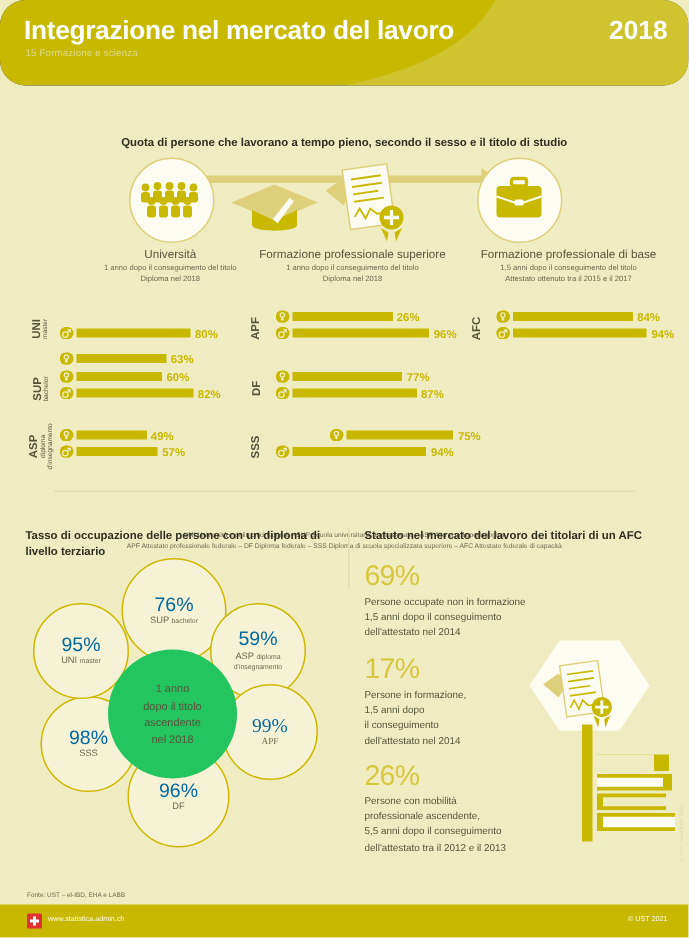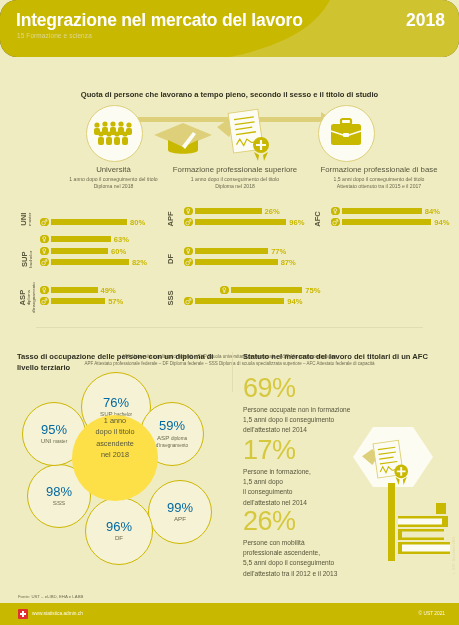--- a/index.html
+++ b/index.html
@@ -92,32 +92,32 @@
   .petal{
     position:absolute;border-radius:50%;background:#f6f2d6;
     border:1.6px solid #cdb700;
     display:flex;flex-direction:column;align-items:center;justify-content:center;
     text-align:center;
   }
   .petal .pv{font-size:13px;color:#0369a1;line-height:1;}
   .petal .pl{font-size:6.2px;color:#6b6b4d;margin-top:1.5px;line-height:1.25;}
   .petal .pl .tiny{font-size:4.6px;}
   .center-circ{
-    position:absolute;left:62px;top:43px;width:86px;height:86px;border-radius:50%;
-    background:#fde047;display:flex;align-items:flex-start;justify-content:center;
+    position:absolute;left:62px;top:61px;width:86px;height:86px;border-radius:50%;
+    background:#22c55e;display:flex;align-items:center;justify-content:center;
     text-align:center;z-index:5;
   }
   .center-circ span{font-size:7.3px;color:#57573c;line-height:1.55;}
 
   
   .vdiv{position:absolute;left:232px;top:352px;width:1px;height:40px;background:#e2ddb0;}
   .br{position:absolute;left:243px;top:352px;width:205px;}
   .br-title{font-size:7.6px;font-weight:bold;color:#2f2f20;}
   .stat{position:absolute;left:243px;}
-  .stat-v{font-size:27px;color:#d6c83e;line-height:1;letter-spacing:-0.5px;}
+  .stat-v{font-size:19px;color:#d6c83e;line-height:1;letter-spacing:-0.5px;}
   .stat-t{font-size:6.6px;color:#55553a;line-height:1.55;margin-top:3px;}
 
   .books{position:absolute;left:340px;top:425px;width:110px;height:140px;}
 
   .credit-vert{
     position:absolute;right:3px;bottom:50px;
     font-size:3.2px;color:#ddd6a4;
     writing-mode:vertical-rl;transform:rotate(180deg);
     letter-spacing:0.2px;
   }
@@ -466,21 +466,21 @@
       </span>
     </div>
   <div class="petal" style="left: 71px; top: 0px; width: 68px; height: 68px;">
         <div class="pv">76%</div>
         <div class="pl">SUP <span class="tiny">bachelor</span></div>
       </div>
       <div class="petal" style="left: 130px; top: 30px; width: 62px; height: 62px;">
         <div class="pv">59%</div>
         <div class="pl">ASP <span class="tiny">diploma<br>d'insegnamento</span></div>
       </div>
-      <div class="petal" style="left: 138px; top: 108px; width: 62px; height: 62px;">
+      <div class="petal" style="left: 138px; top: 84px; width: 62px; height: 62px; font-family: Liberation Serif, serif;">
         <div class="pv">99%</div>
         <div class="pl">APF</div>
       </div>
       <div class="petal" style="left: 75px; top: 125px; width: 66px; height: 66px;">
         <div class="pv">96%</div>
         <div class="pl">DF</div>
       </div>
       <div class="petal" style="left: 17px; top: 92px; width: 62px; height: 62px;">
         <div class="pv">98%</div>
         <div class="pl">SSS</div>

